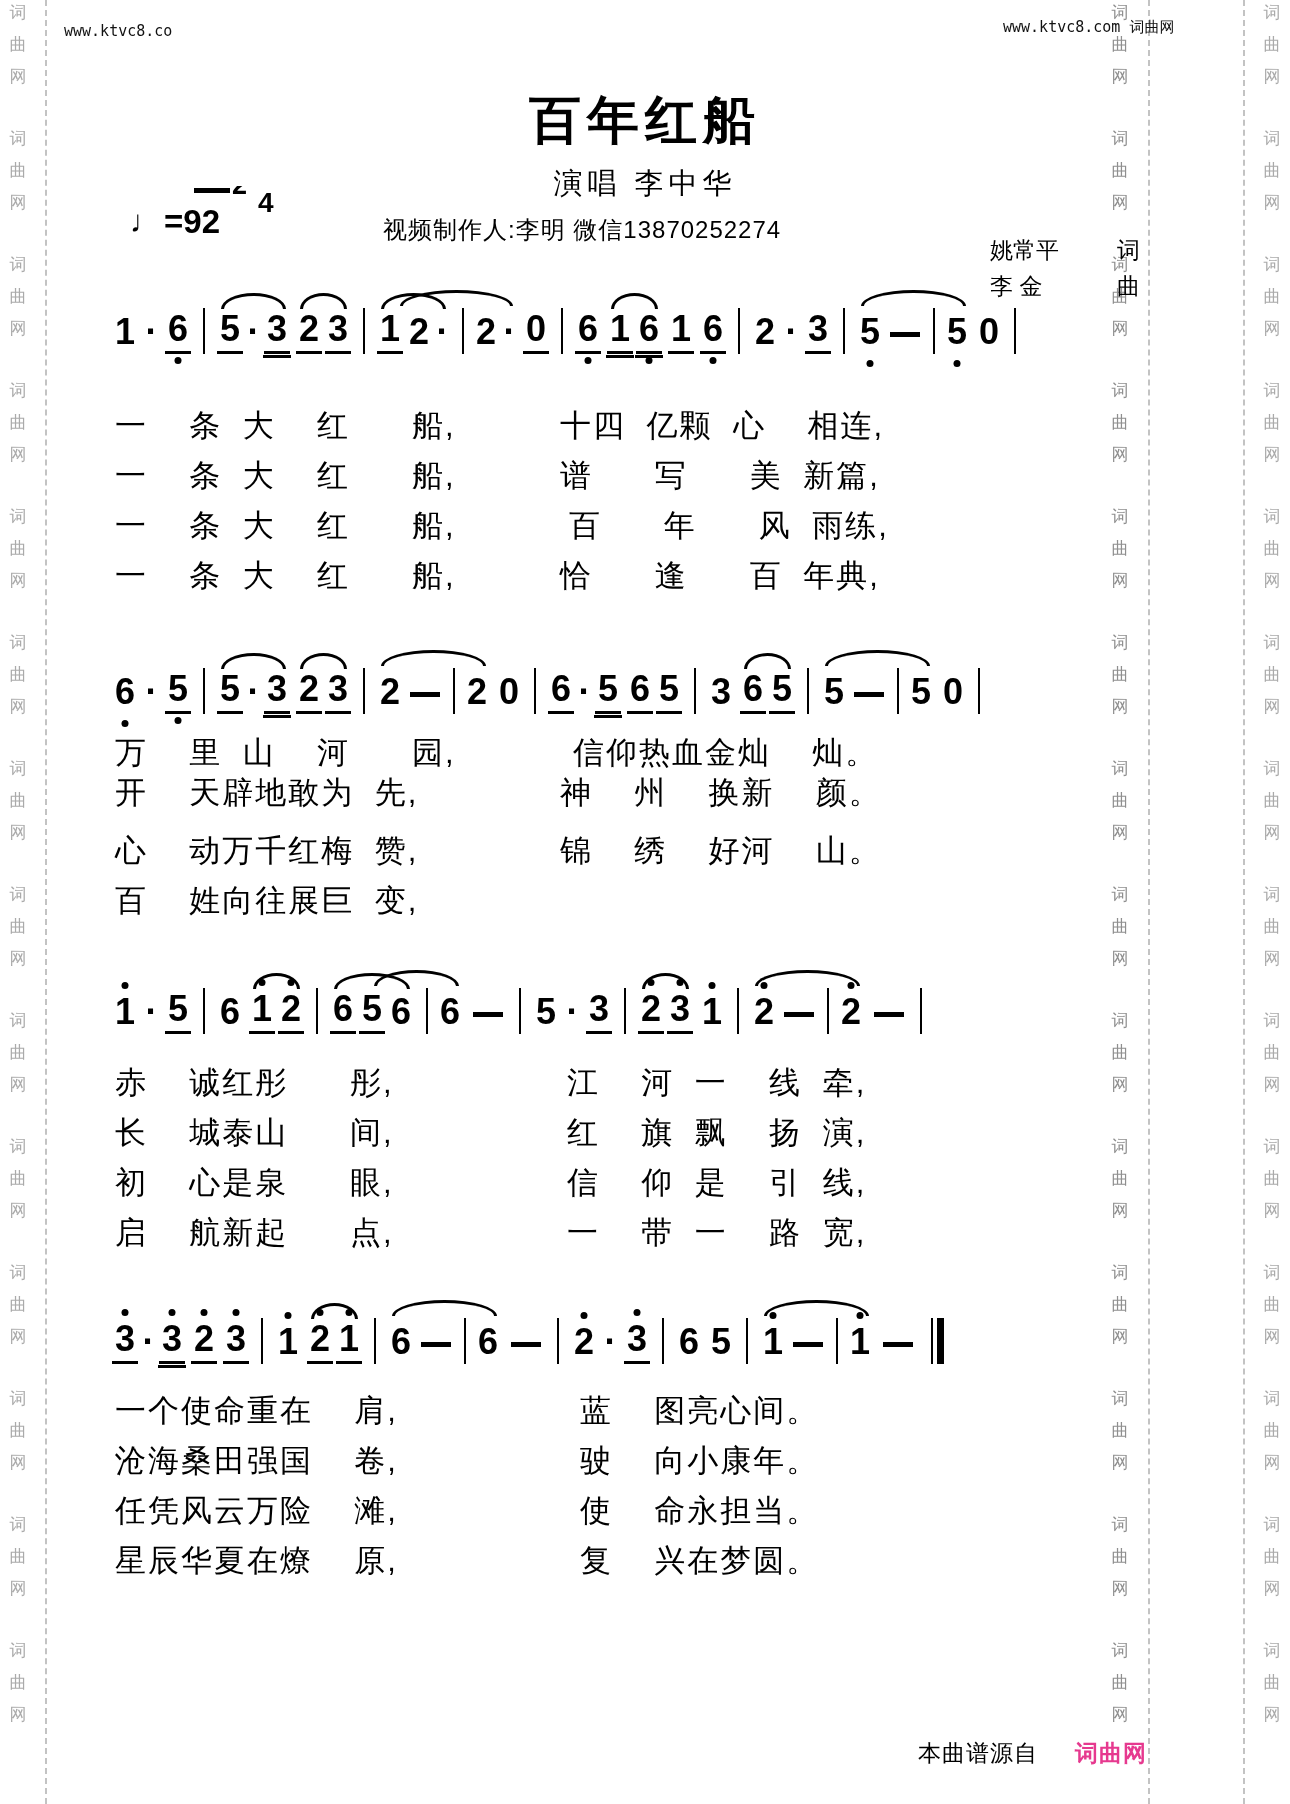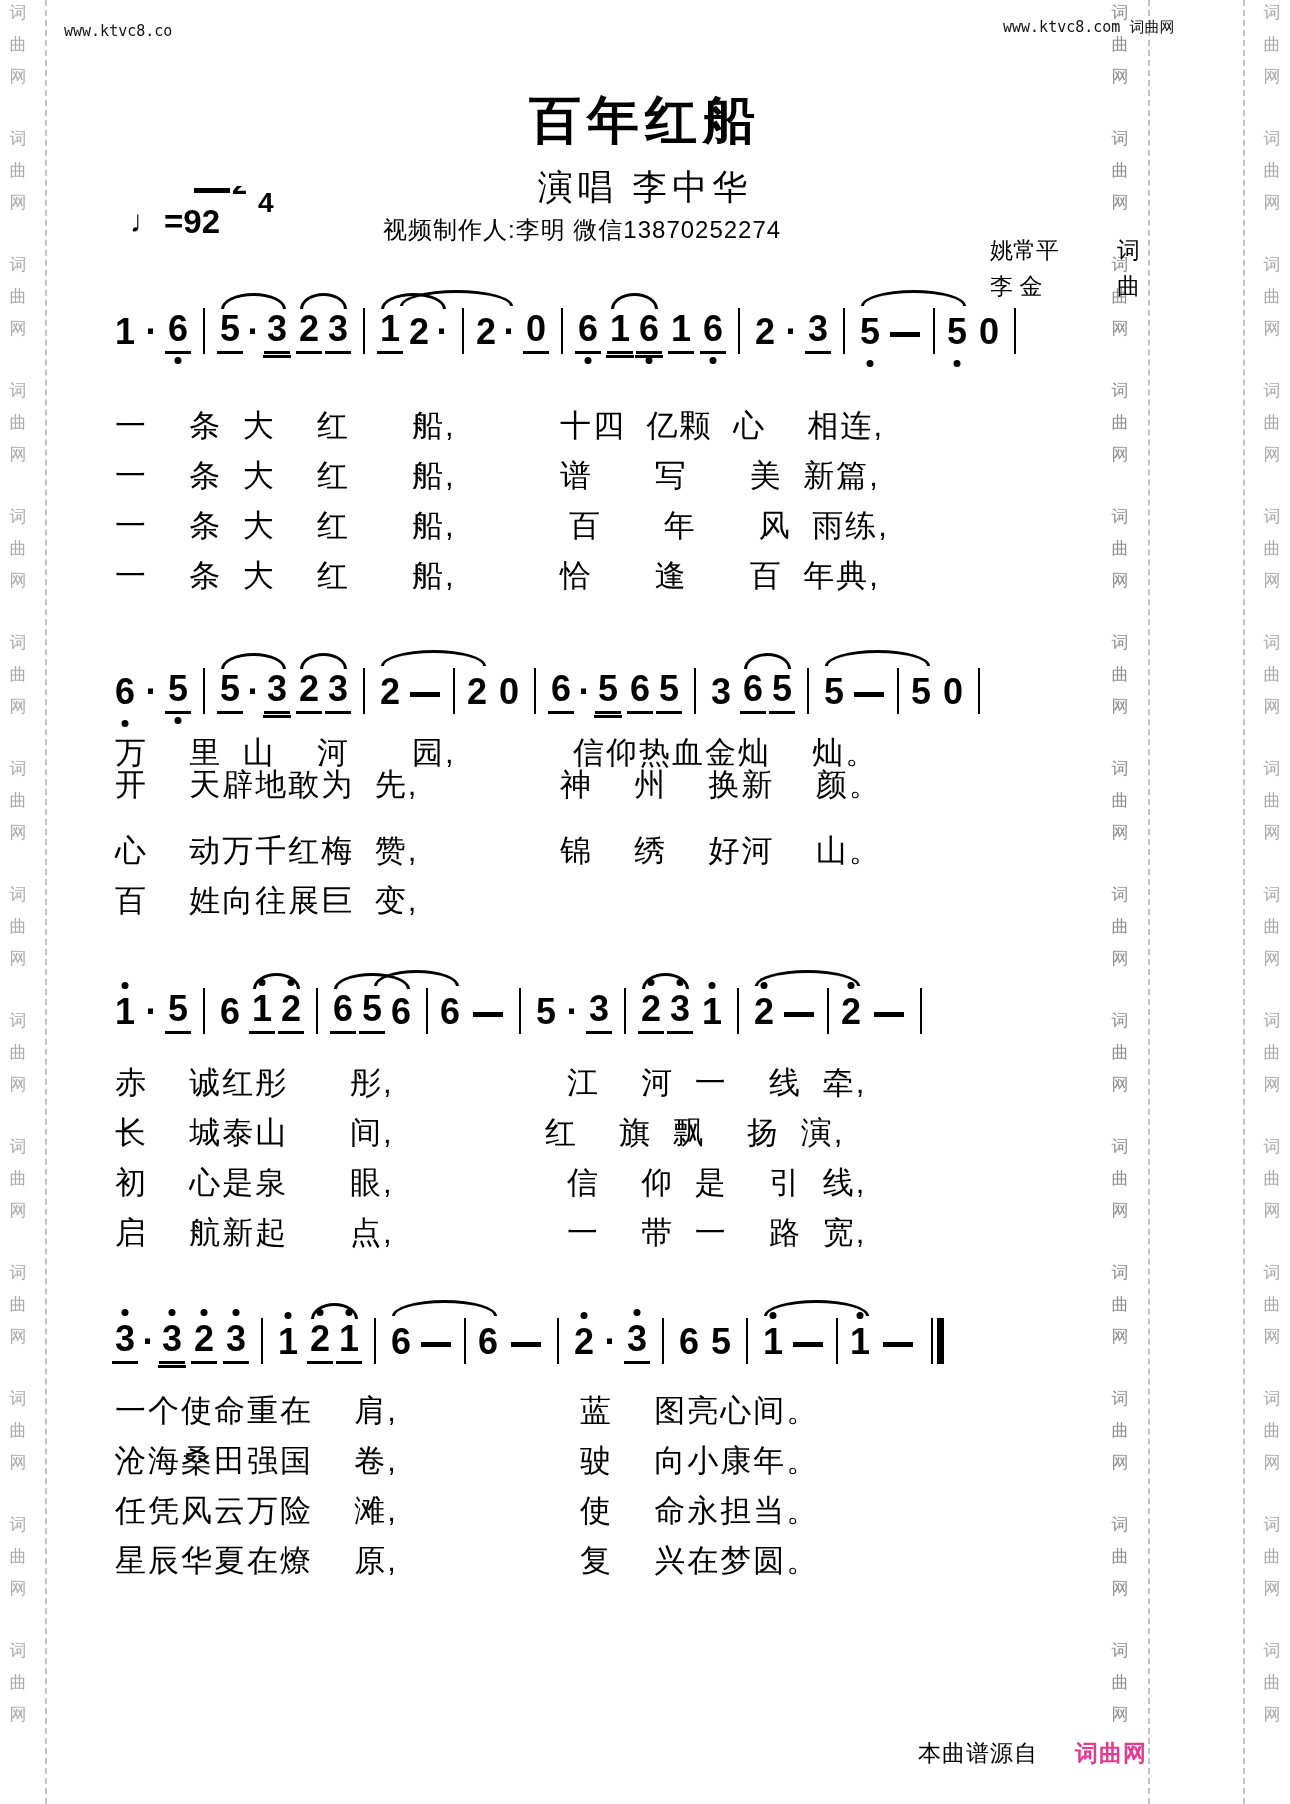--- a/index.html
+++ b/index.html
@@ -10,21 +10,21 @@
         font-size:17px;line-height:1;color:#aaa;}
   .vcol .grp3{display:flex;flex-direction:column;align-items:center;margin-bottom:30px;}
   .vcol .grp3 span{margin-bottom:15px;}
   .vcol.mid{color:#8f8f8f;}
   .dashline{position:absolute;top:0;bottom:0;width:0;border-left:2px dashed #c3c3c3;}
   
   .wm{position:absolute;font-family:"DejaVu Sans Mono",monospace;font-size:15px;color:#111;margin-left:48px;}
   .title{position:absolute;top:86px;left:0;width:100%;text-align:center;
          font-size:52px;font-weight:bold;letter-spacing:6px;}
   .performer{position:absolute;top:164px;left:0;width:100%;text-align:center;
-         font-size:35px;letter-spacing:5px;}
+         font-size:29px;letter-spacing:5px;}
   .producer{position:absolute;top:214px;left:383px;font-size:24px;letter-spacing:1px;}
   .credits{position:absolute;top:188px;left:990px;width:150px;font-size:23px;line-height:36px;margin-top:44px;}
   .credits div{display:flex;justify-content:space-between;}
   
   .tempo{position:absolute;left:130px;top:202px;height:40px;font-size:33px;font-weight:bold;
          display:flex;align-items:center;}
   .tnote{font-size:31px;margin-right:3px;}
   .tsbar{position:absolute;left:64px;top:-14px;width:36px;height:5px;background:#000;}
   .ts2clip{position:absolute;left:102px;top:-16px;width:22px;height:14px;overflow:hidden;}
   .ts2clip i{font-style:normal;font-size:27px;line-height:27px;display:block;margin-top:-14px;}
@@ -425,21 +425,21 @@
           <span class="bar"></span>
           <span class="note">5</span>
         </span>
         <span class="note">0</span>
         <span class="bar"></span>
       </div>
     <div class="lyric-line" style="top:80px;">
       <span class="ll">万  里 山  河   园,</span>
         <span class="lr" style="left:420px;margin-left:38px;">信仰热血金灿  灿。</span>
       </div>
-    <div class="lyric-line" style="top:112px;">
+    <div class="lyric-line" style="top:120px;">
       <span class="ll">开  天辟地敢为 先,</span>
         <span class="lr" style="left:445px;">神  州  换新  颜。</span>
       </div>
     <div class="lyric-line" style="top:178px;">
       <span class="ll">心  动万千红梅 赞,</span>
         <span class="lr" style="left:445px;">锦  绣  好河  山。</span>
       </div>
     <div class="lyric-line" style="top:228px;">
       <span class="ll">百  姓向往展巨 变,</span>
       </div>
@@ -486,21 +486,21 @@
         </span>
         <span class="dash"></span>
         <span class="bar"></span>
       </div>
     <div class="lyric-line" style="top:90px;">
       <span class="ll">赤  诚红彤   彤,</span>
         <span class="lr" style="left:452px;">江  河 一  线 牵,</span>
       </div>
     <div class="lyric-line" style="top:140px;">
       <span class="ll">长  城泰山   间,</span>
-        <span class="lr" style="left:430px;">红  旗 飘  扬 演,</span>
+        <span class="lr" style="left:452px;">红  旗 飘  扬 演,</span>
       </div>
     <div class="lyric-line" style="top:190px;">
       <span class="ll">初  心是泉   眼,</span>
         <span class="lr" style="left:452px;">信  仰 是  引 线,</span>
       </div>
     <div class="lyric-line" style="top:240px;">
       <span class="ll">启  航新起   点,</span>
         <span class="lr" style="left:452px;">一  带 一  路 宽,</span>
       </div>
   </section>

